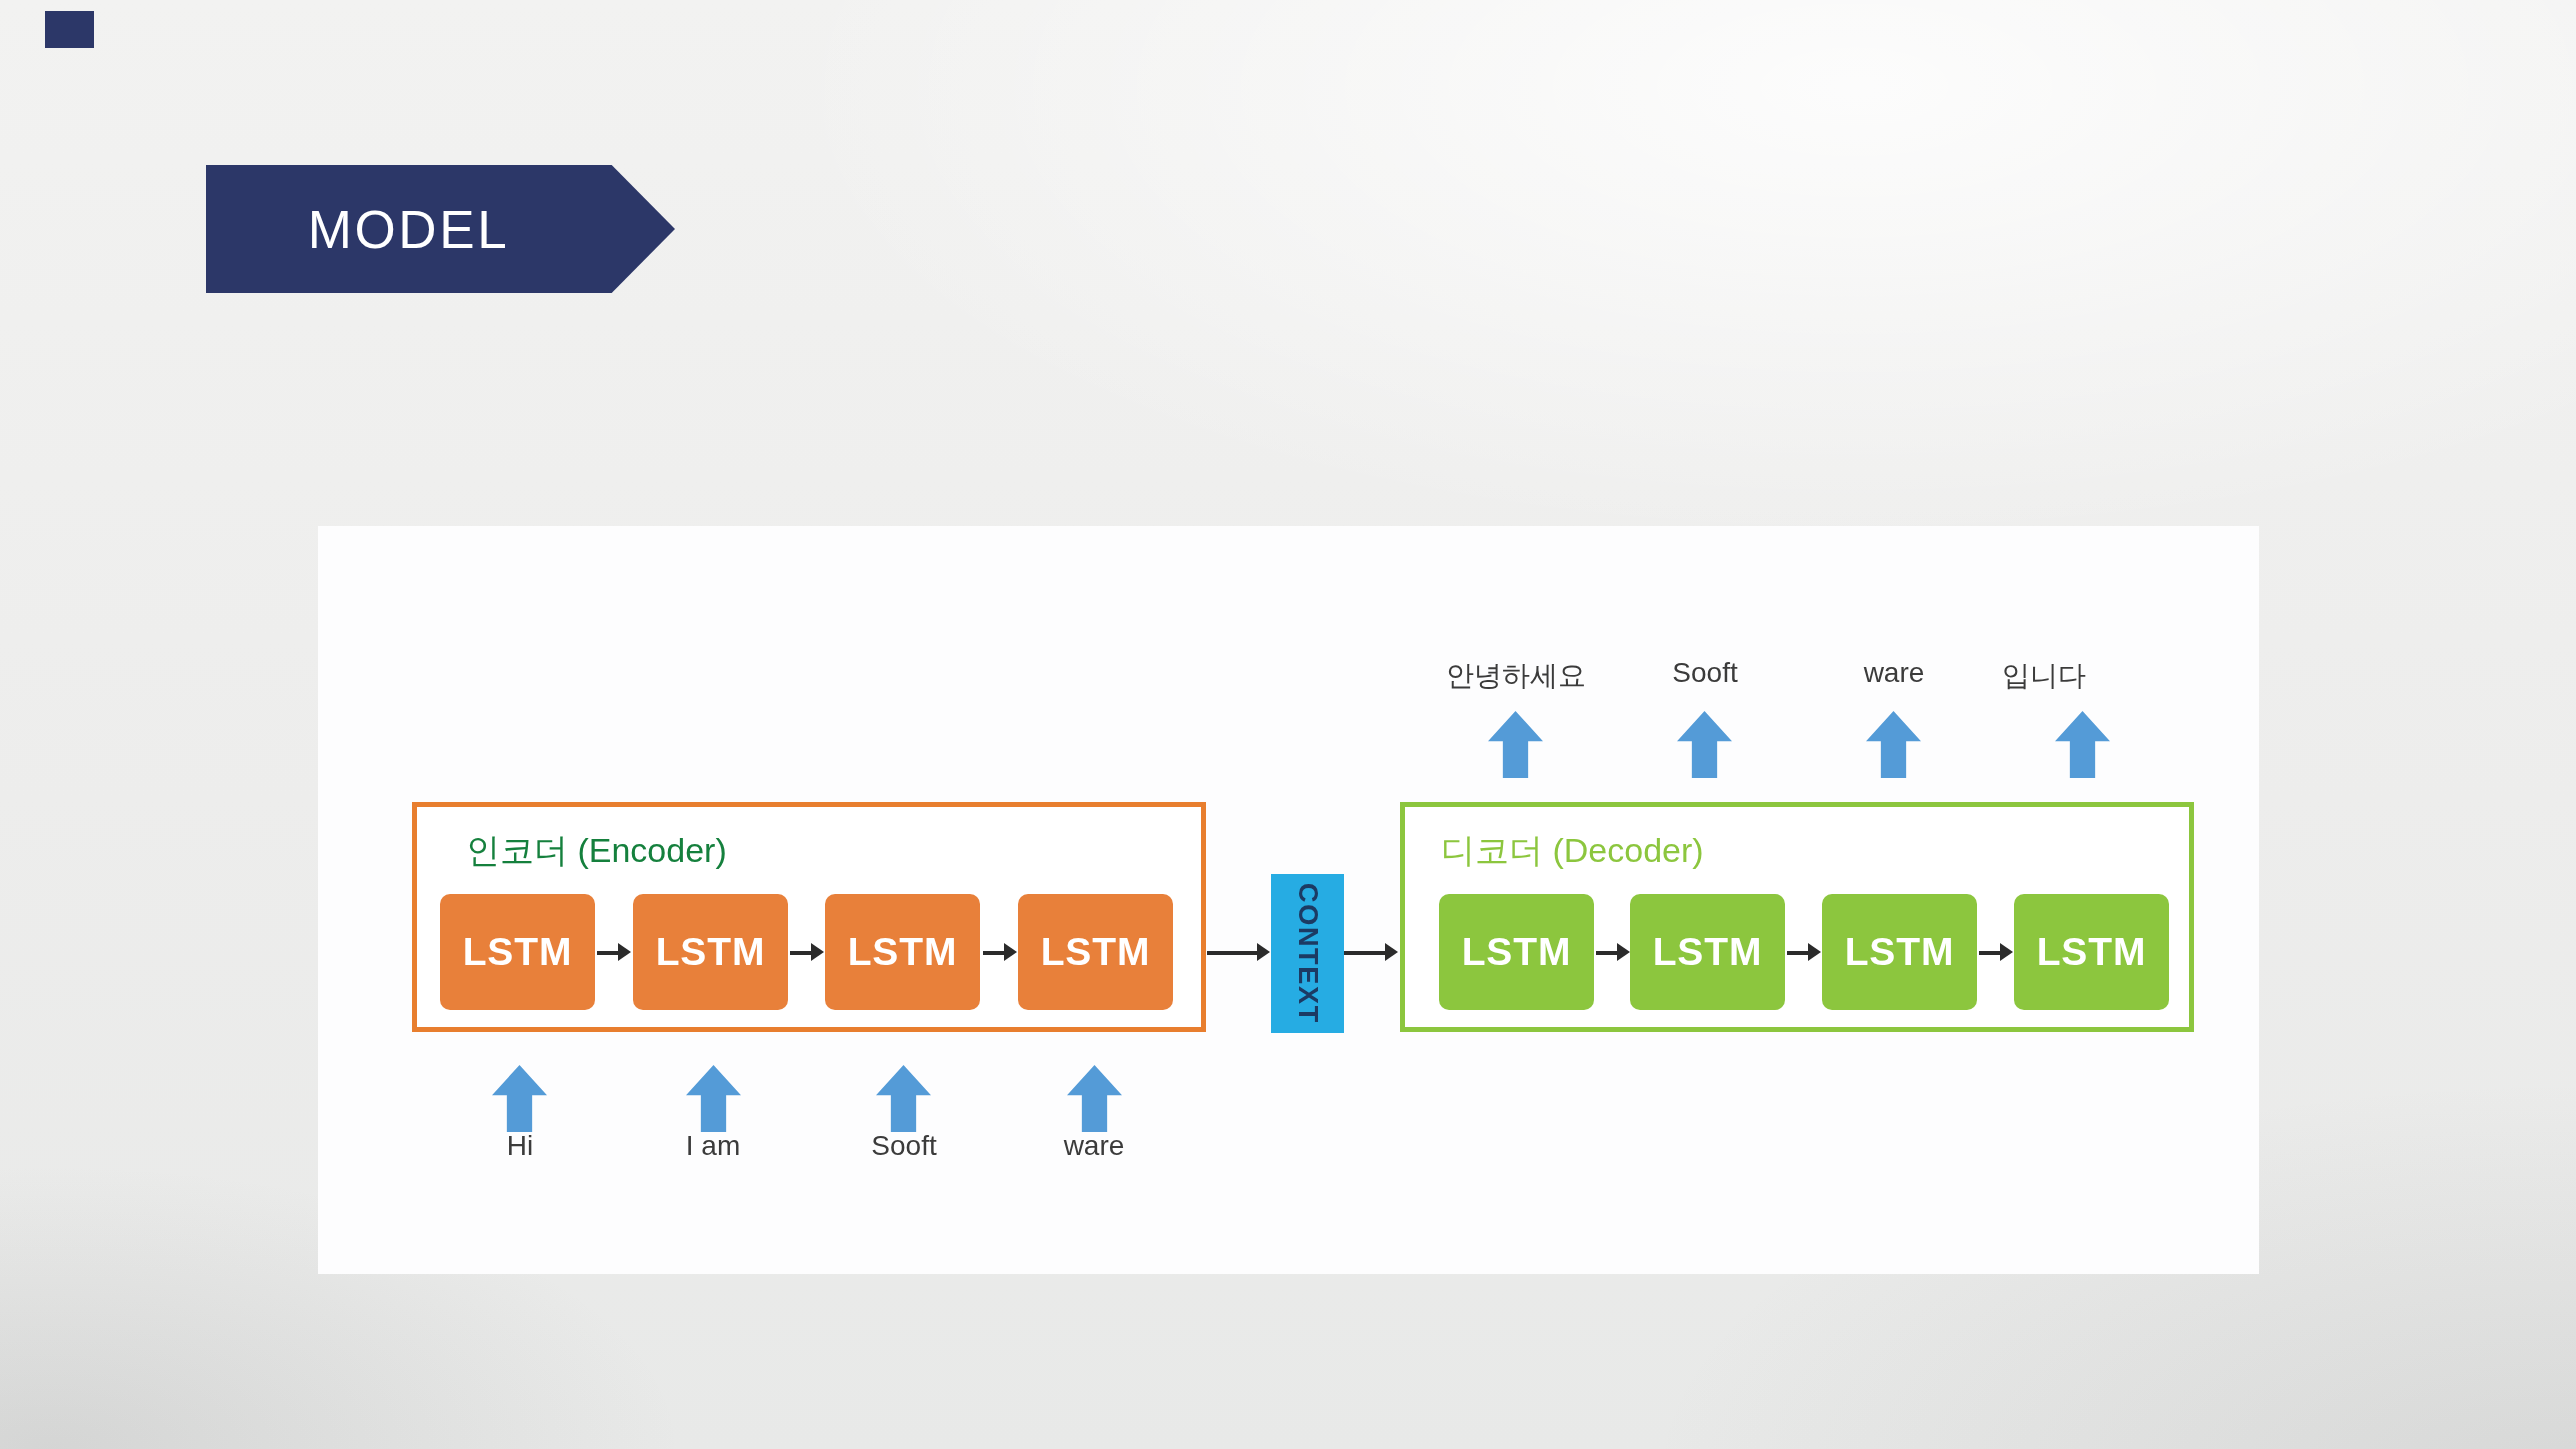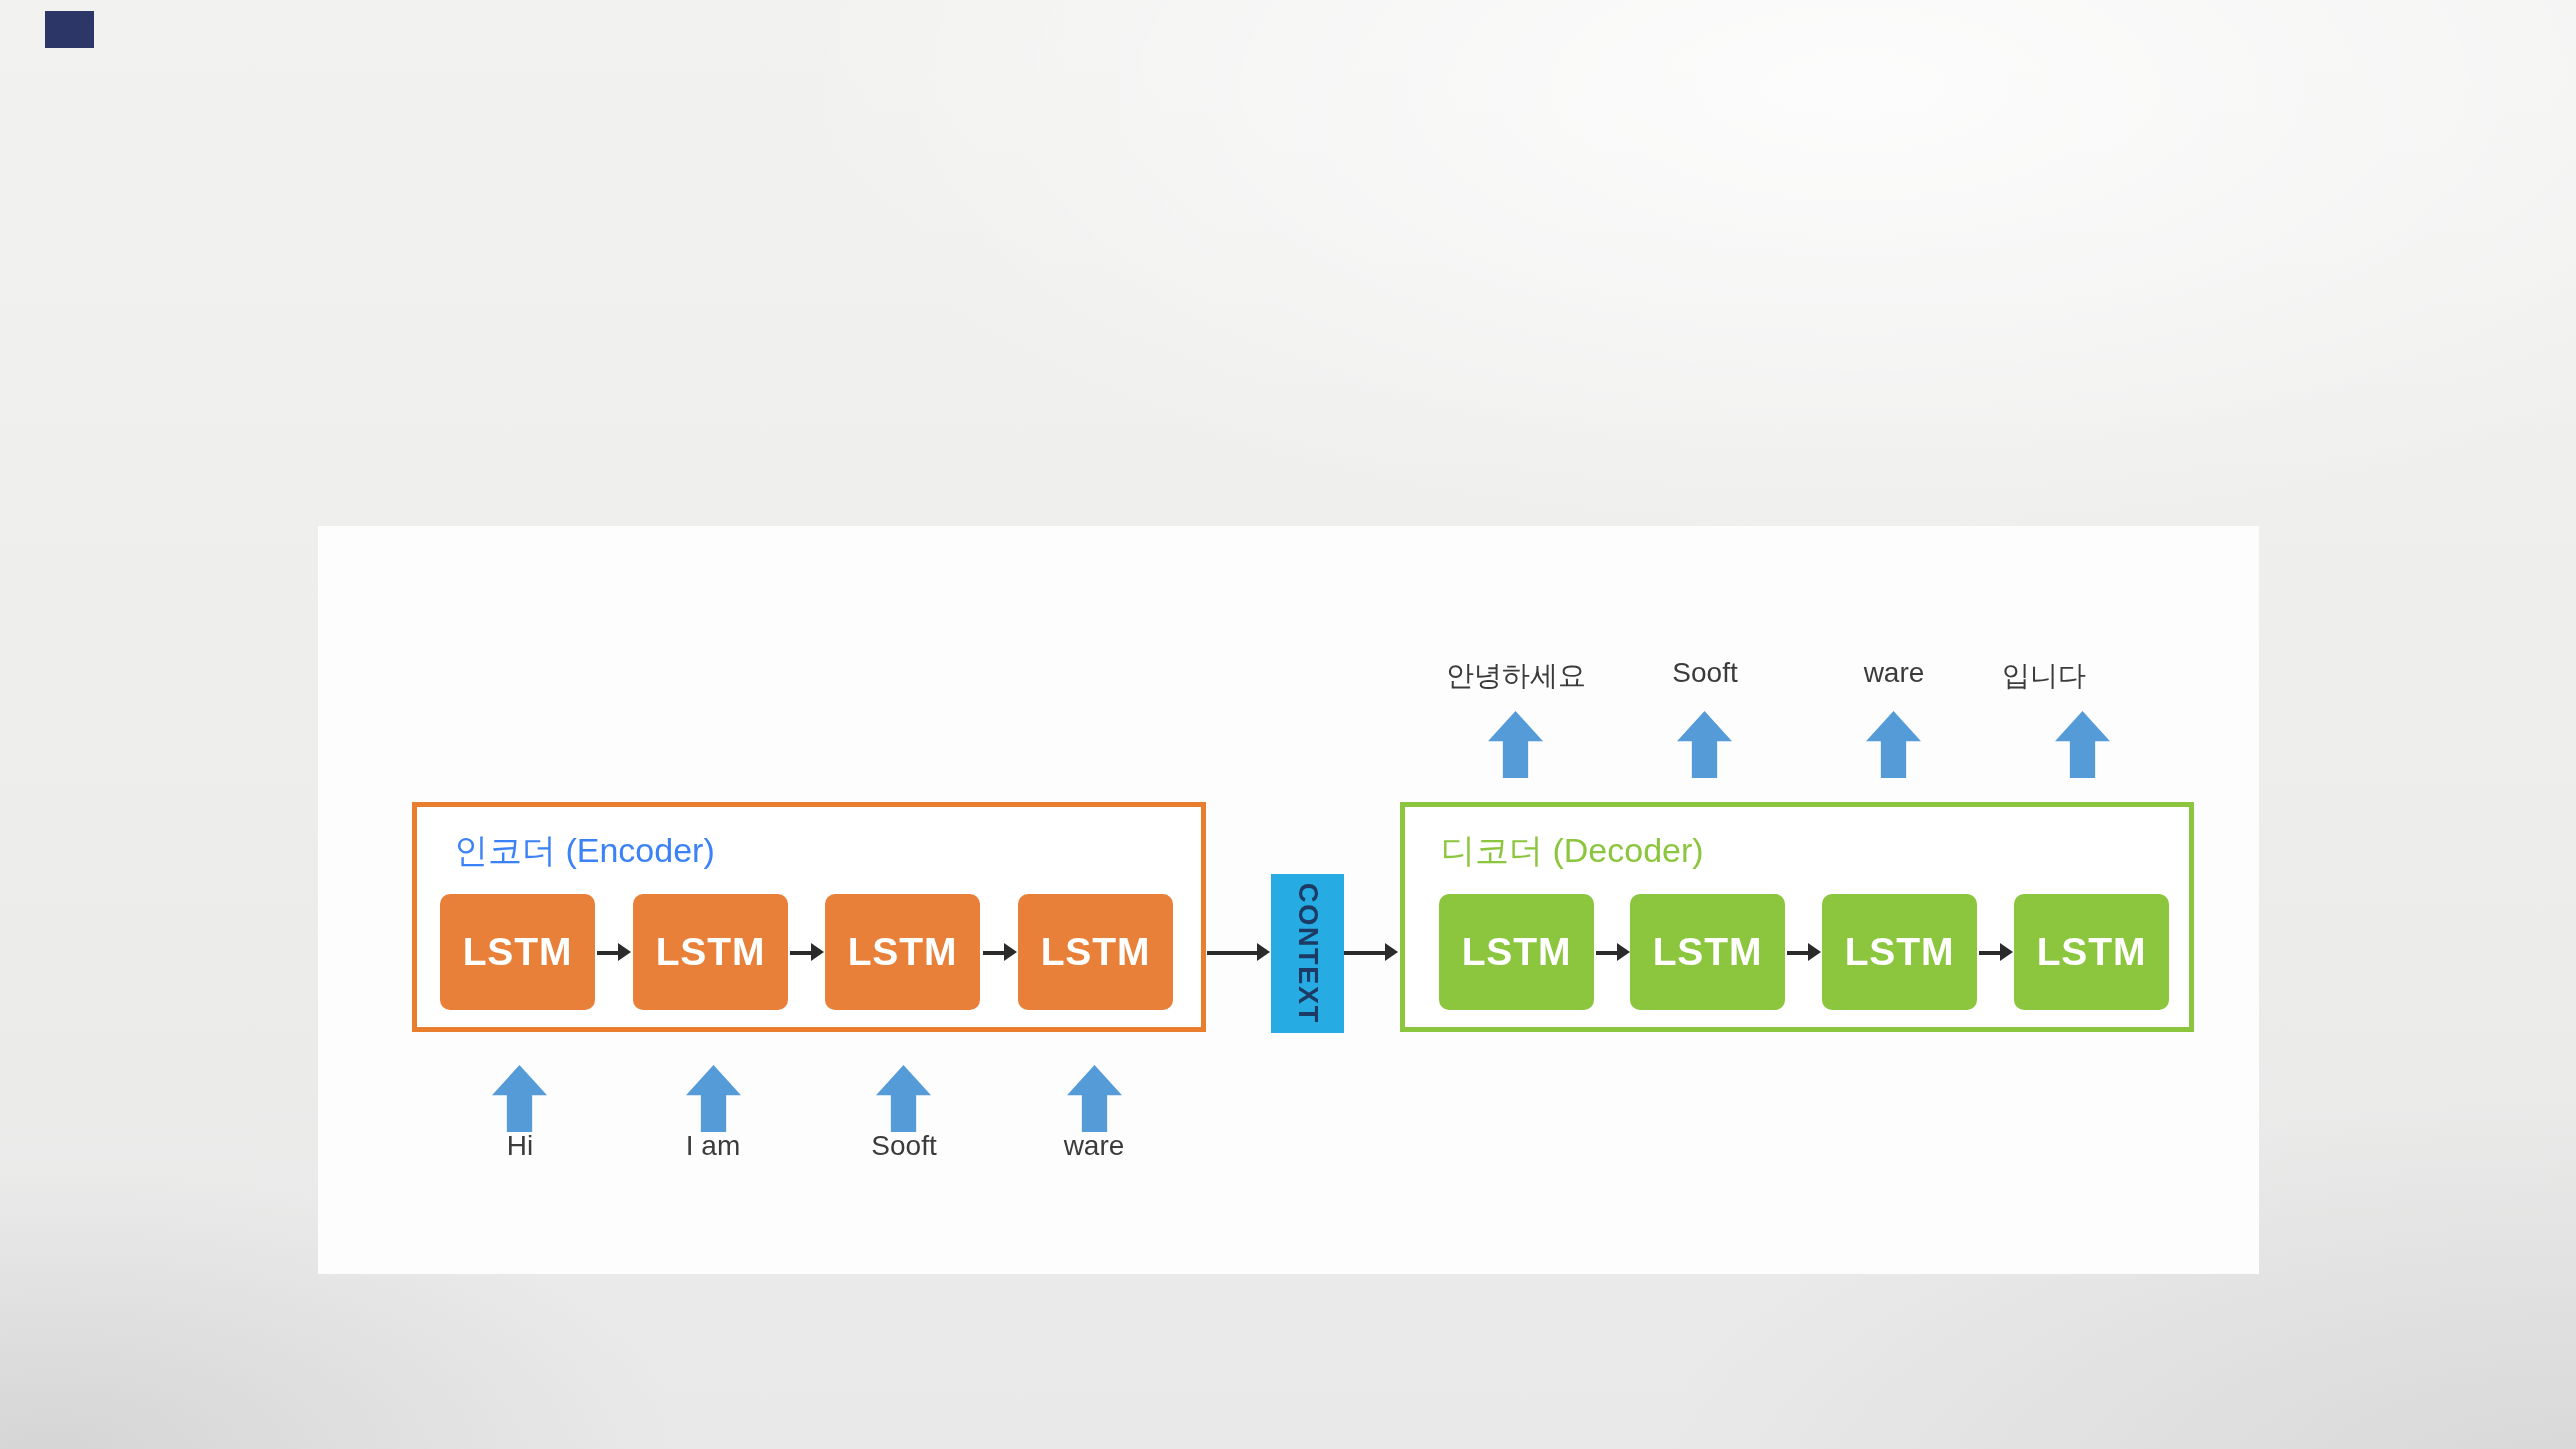--- a/index.html
+++ b/index.html
@@ -38,21 +38,21 @@
   }
 
   
   .panel { position:absolute; left:318px; top:526px; width:1941px; height:748px; background:#fdfdfe; }
 
   
   .group-box { position:absolute; top:276px; width:794px; height:230px; background:#ffffff; border-width:5.2px; border-style:solid; }
   .group-box.encoder { left:94px; border-color:#e87e2e; }
   .group-box.decoder { left:1082px; border-color:#8cc63e; }
   .group-label { position:absolute; top:302px; font-size:34px; font-weight:500; white-space:nowrap; }
-  .group-label.encoder { left:136px; color:#3b82f6;text-align:center; }
+  .group-label.encoder { left:148px; color:#15803d;text-align:center; }
   .group-label.decoder { left:1123px; color:#8cc63e; }
 
   
   .lstm { position:absolute; top:368px; width:155px; height:116px; border-radius:10px;
           display:flex; align-items:center; justify-content:center;
           color:#ffffff; font-size:39px; font-weight:700; letter-spacing:0.9px; }
   .lstm.orange { background:#e8803a; }
   .lstm.green  { background:#8cc63e; }
   .e1{left:122px} .e2{left:315px} .e3{left:507px} .e4{left:700px}
   .d1{left:1121px} .d2{left:1312px} .d3{left:1504px} .d4{left:1696px}
@@ -87,20 +87,23 @@
   .t-in1{left:202px} .t-in2{left:395px} .t-in3{left:586px} .t-in4{left:776px}
   .t-out1{left:1198px} .t-out2{left:1387px} .t-out3{left:1576px} .t-out4{left:1726px}
 </style>
 </head>
 <body>
 
 <div class="stage">
 
   <div class="corner-accent"></div>
 
+  <div class="banner-navy">
+    <div class="tag-text">MODEL</div>
+  </div>
 
   <div class="panel">
 
     <div class="token output t-out1">안녕하세요</div>
     <div class="token output t-out2">Sooft</div>
     <div class="token output t-out3">ware</div>
     <div class="token output t-out4">입니다</div>
 
     <div class="up-arrow output out1"></div>
     <div class="up-arrow output out2"></div>

